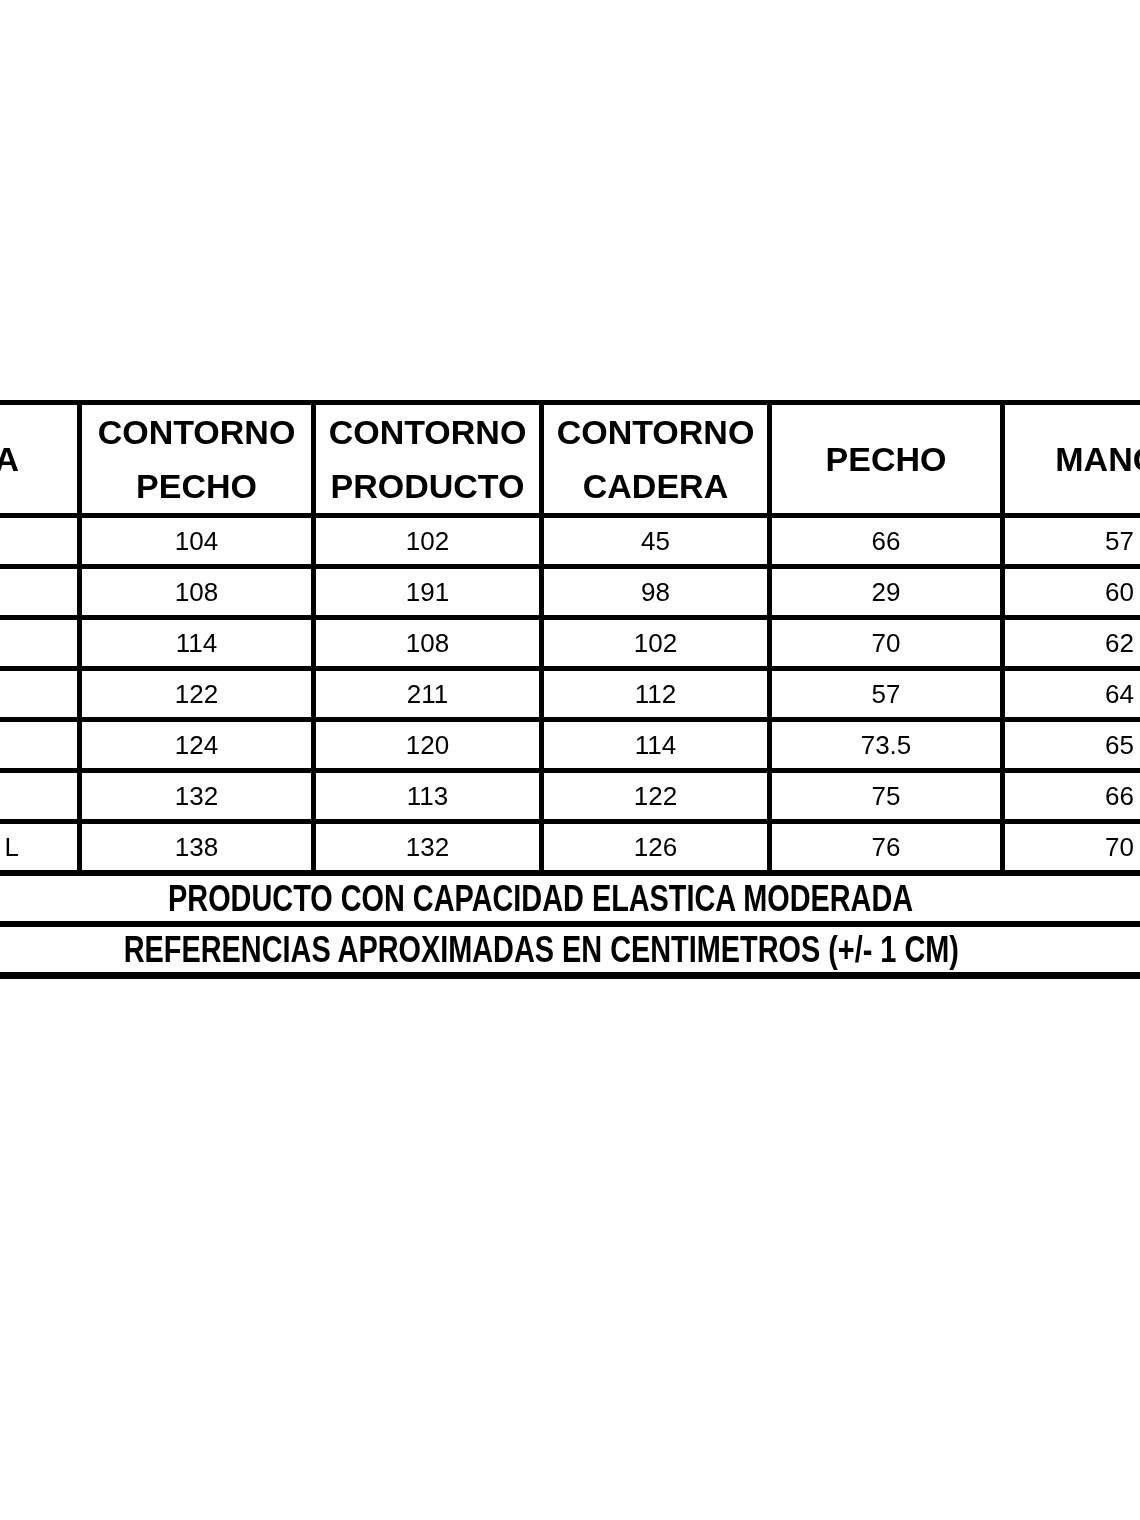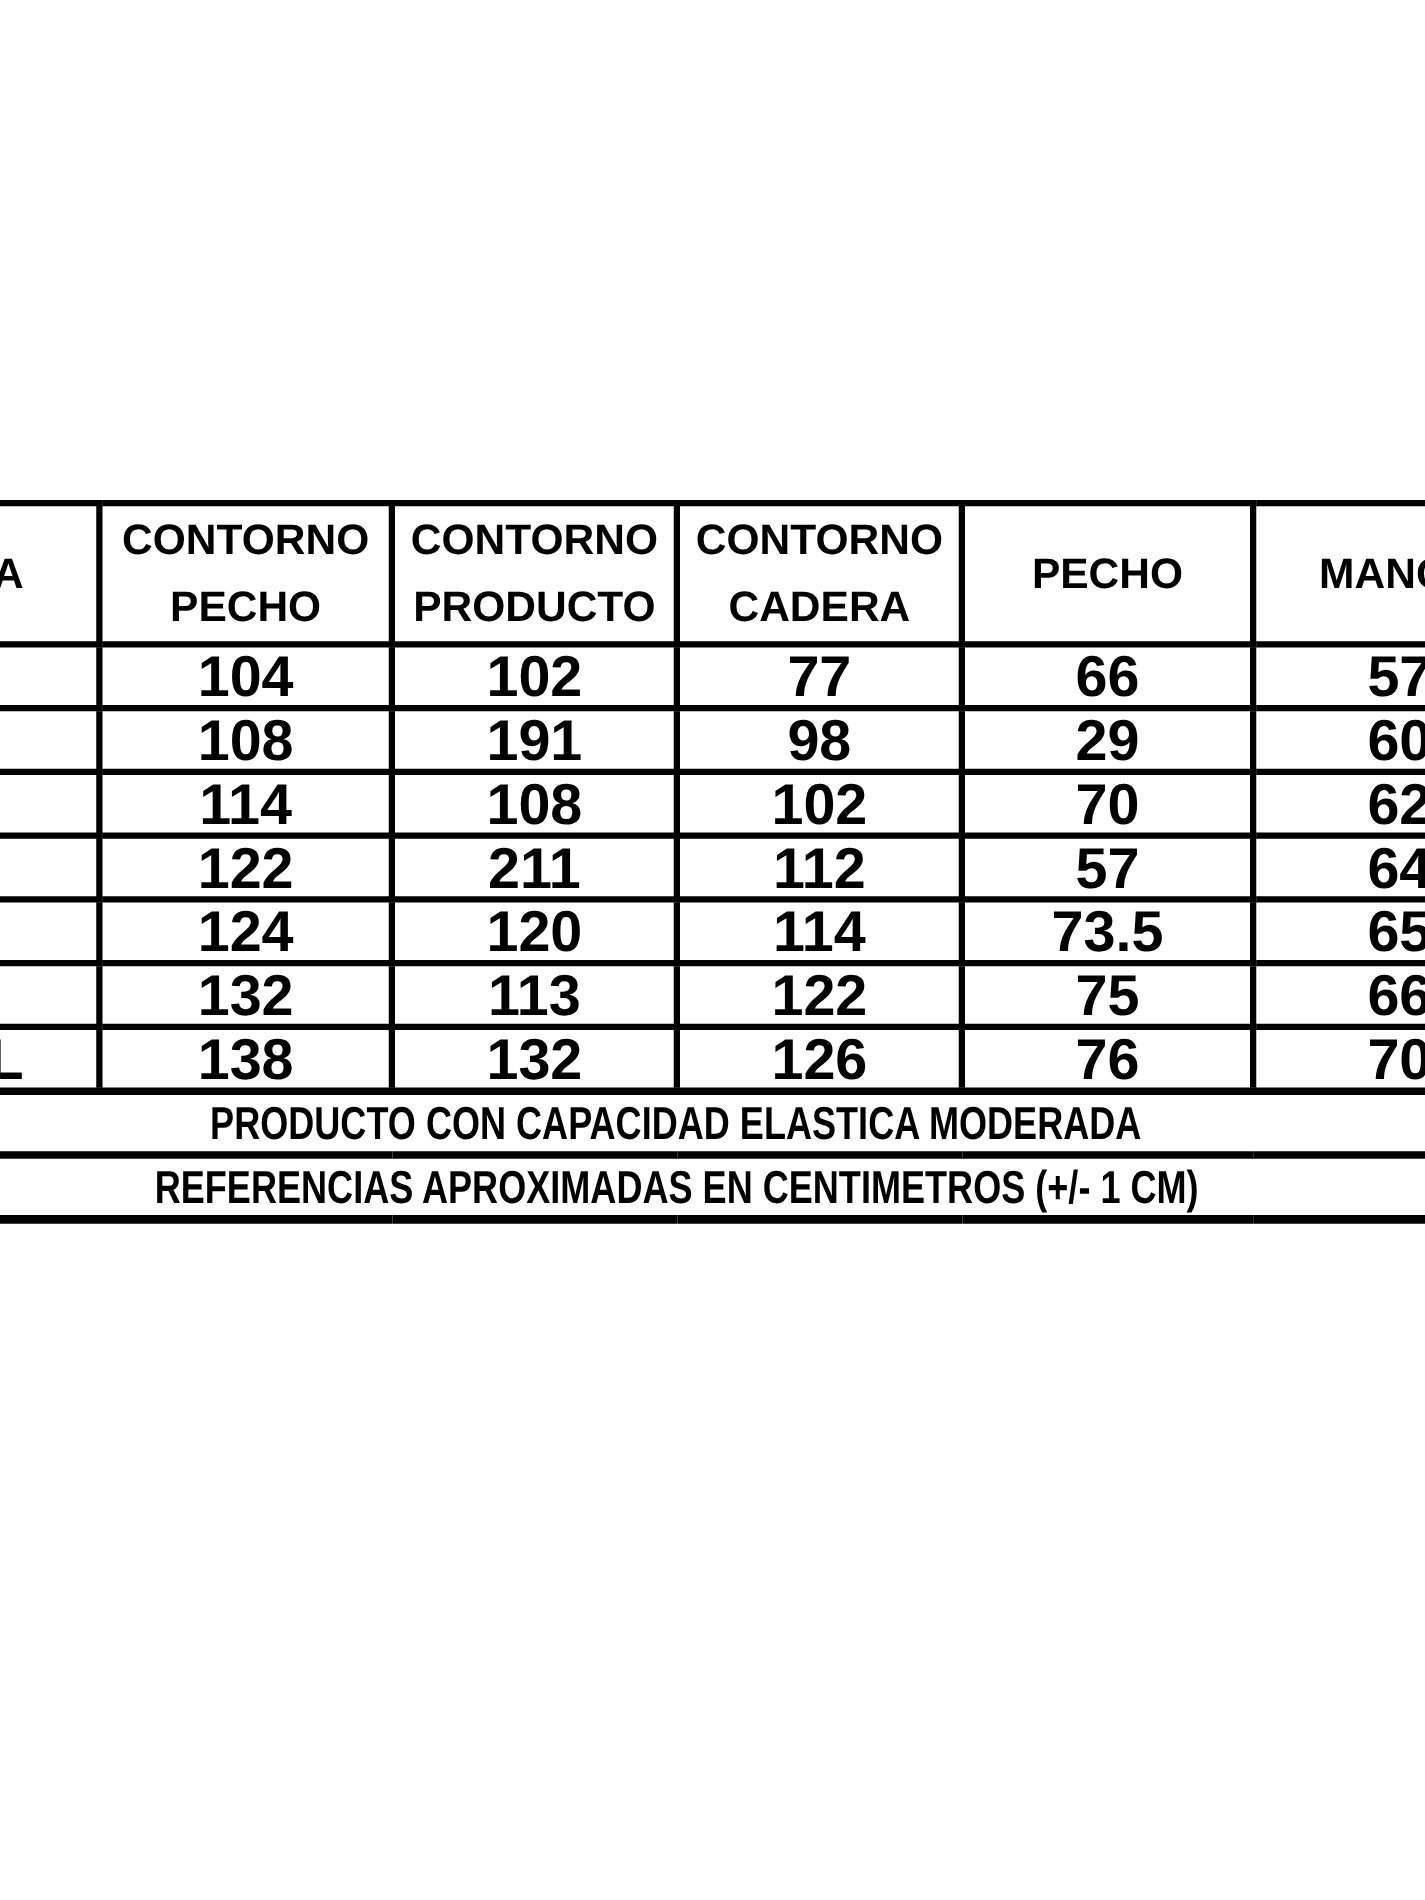--- a/index.html
+++ b/index.html
@@ -43,22 +43,22 @@
     height: 97px;
     font-size: 34px;
     font-weight: 700;
   }
   .hline {
     display: block;
     line-height: 54px;
   }
   tr.data-row td {
     height: 46px;
-    font-size: 46px;
-    font-weight: 700;
+    font-size: 26px;
+    font-weight: 400;
     line-height: 46px;
   }
   th.talla-cell,
   td.talla-cell {
     text-align: right;
     padding-right: 58px;
   }
   tr.note-row td {
     height: 45px;
     font-size: 37px;
@@ -106,21 +106,21 @@
           <span class="hline">CADERA</span>
         </th>
         <th>PECHO</th>
         <th>MANGA</th>
       </tr>
 
       <tr class="data-row">
         <td class="talla-cell"></td>
         <td>104</td>
         <td>102</td>
-        <td>77</td>
+        <td>45</td>
         <td>66</td>
         <td>57</td>
       </tr>
       <tr class="data-row">
         <td class="talla-cell"></td>
         <td>108</td>
         <td>191</td>
         <td>98</td>
         <td>29</td>
         <td>60</td>

